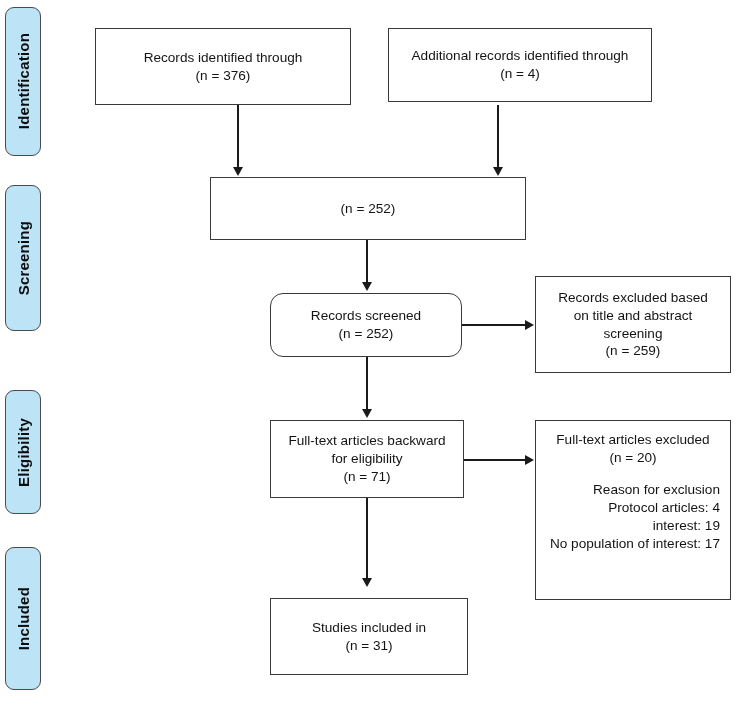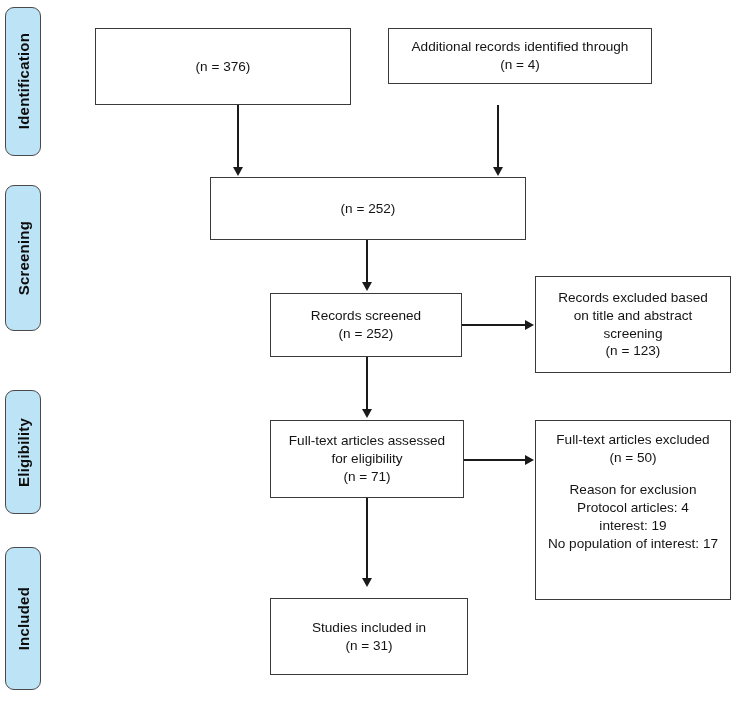--- a/index.html
+++ b/index.html
@@ -50,21 +50,21 @@
     padding: 4px 8px;
   }
   .flow-box .line {
     font-size: 13.6px;
     color: #141414;
     line-height: 1.32;
     text-align: center;
     white-space: nowrap;
   }
   .flow-box.left-align {
-    align-items: center;
+    align-items: flex-end;
     justify-content: flex-start;
     padding: 10px 10px;
   }
   .flow-box.left-align .line.centered {
     text-align: center;
     width: 100%;
   }
   .flow-box.left-align .line.reason {
     text-align: left;
     white-space: normal;
@@ -113,68 +113,69 @@
 
   <div class="stage-bar" style="top:390px; height:124px;">
     <span class="stage-label">Eligibility</span>
   </div>
 
   <div class="stage-bar" style="top:547px; height:143px;">
     <span class="stage-label">Included</span>
   </div>
 
   <div class="flow-box" style="left:95px; top:28px; width:256px; height:77px;">
+    <div class="line">Records identified through</div>
     <div class="line">(n = 376)</div>
   </div>
 
-  <div class="flow-box" style="left:388px; top:28px; width:264px; height:56px;">
+  <div class="flow-box" style="left:388px; top:28px; width:264px; height:74px;">
     <div class="line">Additional records identified through</div>
     <div class="line">(n = 4)</div>
   </div>
 
   <div class="v-line" style="left:237px; top:105px; height:64px;"></div>
   <div class="arrow-down" style="left:232.5px; top:167px;"></div>
 
   <div class="v-line" style="left:497px; top:105px; height:64px;"></div>
   <div class="arrow-down" style="left:492.5px; top:167px;"></div>
 
   <div class="flow-box" style="left:210px; top:177px; width:316px; height:63px;">
     <div class="line">(n = 252)</div>
   </div>
 
   <div class="v-line" style="left:366px; top:240px; height:44px;"></div>
   <div class="arrow-down" style="left:361.5px; top:282px;"></div>
 
-  <div class="flow-box" style="left:270px; top:293px; width:192px; height:64px;">
+  <div class="flow-box" style="left:270px; top:293px; width:192px; height:64px;border-radius:13px;">
     <div class="line">Records screened</div>
     <div class="line">(n = 252)</div>
   </div>
 
   <div class="flow-box" style="left:535px; top:276px; width:196px; height:97px;">
     <div class="line">Records excluded based</div>
     <div class="line">on title and abstract</div>
     <div class="line">screening</div>
-    <div class="line">(n = 123)</div>
+    <div class="line">(n = 259)</div>
   </div>
 
   <div class="h-line" style="left:462px; top:324px; width:65px;"></div>
   <div class="arrow-right" style="left:525px; top:319.5px;"></div>
 
   <div class="v-line" style="left:366px; top:357px; height:54px;"></div>
   <div class="arrow-down" style="left:361.5px; top:409px;"></div>
 
   <div class="flow-box" style="left:270px; top:420px; width:194px; height:78px;">
-    <div class="line">Full-text articles assessed</div>
+    <div class="line">Full-text articles backward</div>
     <div class="line">for eligibility</div>
     <div class="line">(n = 71)</div>
   </div>
 
   <div class="flow-box left-align" style="left:535px; top:420px; width:196px; height:180px;">
     <div class="line centered">Full-text articles excluded</div>
-    <div class="line centered">(n = 50)</div>
+    <div class="line centered">(n = 20)</div>
     <div class="spacer-gap"></div>
     <div class="line reason">Reason for exclusion</div>
     <div class="line reason">Protocol articles: 4</div>
     <div class="line reason">interest: 19</div>
     <div class="line reason">No population of interest: 17</div>
   </div>
 
   <div class="h-line" style="left:464px; top:459px; width:63px;"></div>
   <div class="arrow-right" style="left:525px; top:454.5px;"></div>
 

